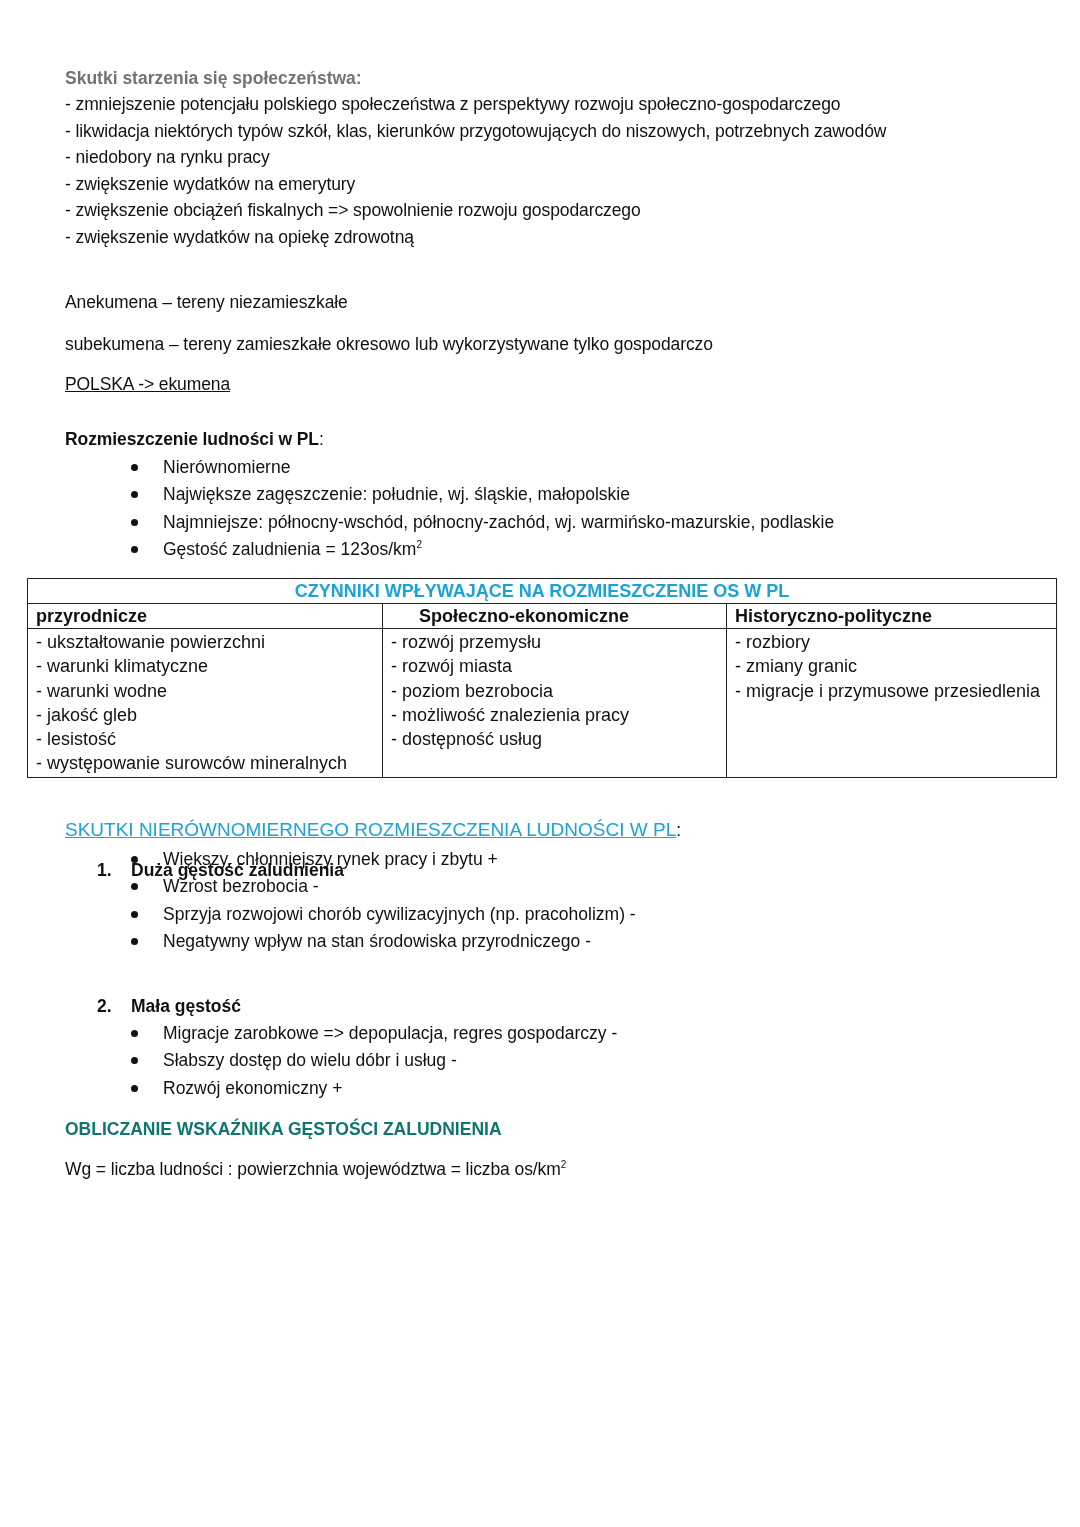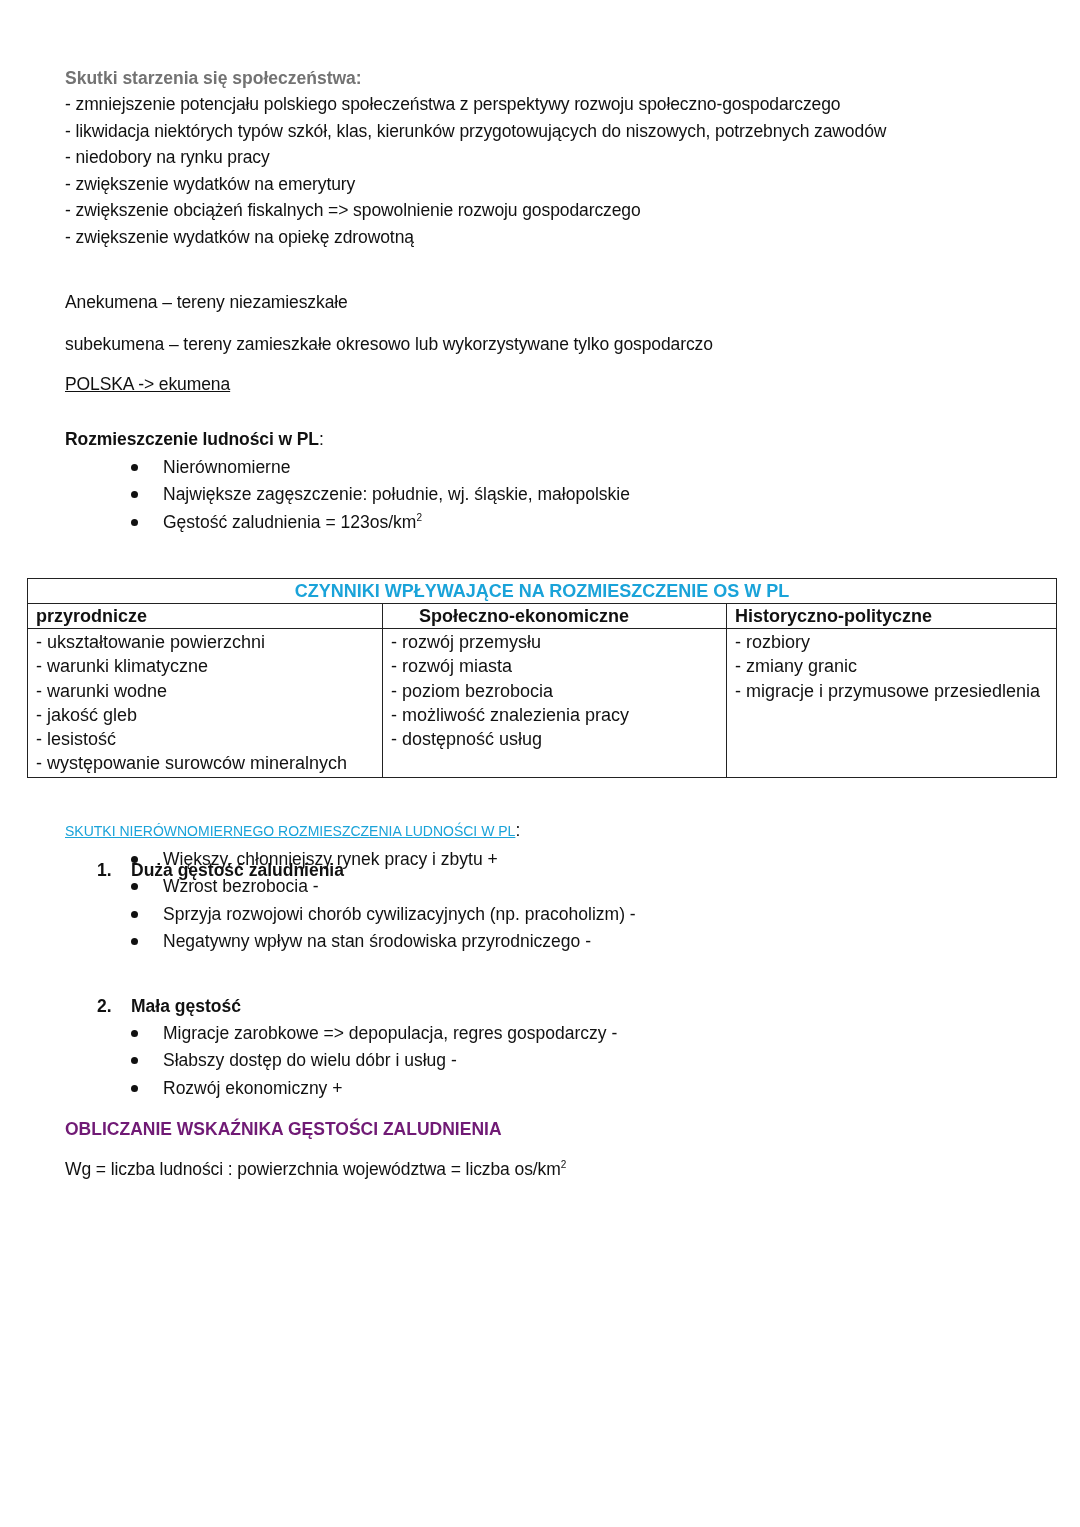--- a/index.html
+++ b/index.html
@@ -3,22 +3,22 @@
   <meta charset="utf-8">
   <style>
     html, body { margin: 0; padding: 0; background: #ffffff; }
     body {
       width: 1080px; height: 1527px; position: relative; overflow: hidden;
       font-family: "Liberation Sans", sans-serif; color: #111111;
     }
     .abs { position: absolute; white-space: nowrap; }
     .txt { font-size: 17.5px; line-height: 26.5px; letter-spacing: -0.1px; }
     .green-h { color: #737373; font-weight: bold; font-size: 17.5px; }
-    .blue-h { color: #701a75; font-weight: bold; font-size: 17.5px; }
-    .blue-link { color: #1aa3d9; font-size: 14px; text-decoration: underline; }
+    .blue-h { color: #0f766e; font-weight: bold; font-size: 17.5px; }
+    .blue-link { color: #1aa3d9; font-size: 19px; text-decoration: underline; }
     .bold { font-weight: bold; }
     .uline { text-decoration: underline; }
     .bullet-list { list-style: none; margin: 0; padding: 0; }
     .bullet-list li { position: relative; padding-left: 0; font-size: 17.5px; line-height: 27.3px; }
     .bullet-list li .dot {
       position: absolute; left: -32px; top: 10px; width: 7px; height: 7px;
       border-radius: 50%; background: #111;
     }
     sup { font-size: 10px; line-height: 0; vertical-align: 7px; }
 
@@ -51,20 +51,21 @@
 </div>
 
 <div class="abs txt" style="left:65px; top:289px;">Anekumena – tereny niezamieszkałe</div>
 <div class="abs txt" style="left:65px; top:331px;">subekumena – tereny zamieszkałe okresowo lub wykorzystywane tylko gospodarczo</div>
 <div class="abs txt uline" style="left:65px; top:371px;">POLSKA -&gt; ekumena</div>
 
 <div class="abs txt" style="left:65px; top:412px;margin-top:14px;"><span class="bold">Rozmieszczenie ludności w PL</span><span>:</span></div>
 <ul class="bullet-list abs" style="left:163px; top:454px;">
   <li><span class="dot"></span><span>Nierównomierne</span></li>
   <li><span class="dot"></span><span>Największe zagęszczenie: południe, wj. śląskie, małopolskie</span></li>
+  <li><span class="dot"></span><span>Najmniejsze: północny-wschód, północny-zachód, wj. warmińsko-mazurskie, podlaskie</span></li>
   <li><span class="dot"></span><span>Gęstość zaludnienia = 123os/km</span><sup>2</sup></li>
 </ul>
 
 <table class="factors">
   <tbody>
       <tr>
     <th class="title" colspan="3">CZYNNIKI WPŁYWAJĄCE NA ROZMIESZCZENIE OS W PL</th>
   </tr>
   <tr>
     <th class="col" style="width:346px;">przyrodnicze</th>

